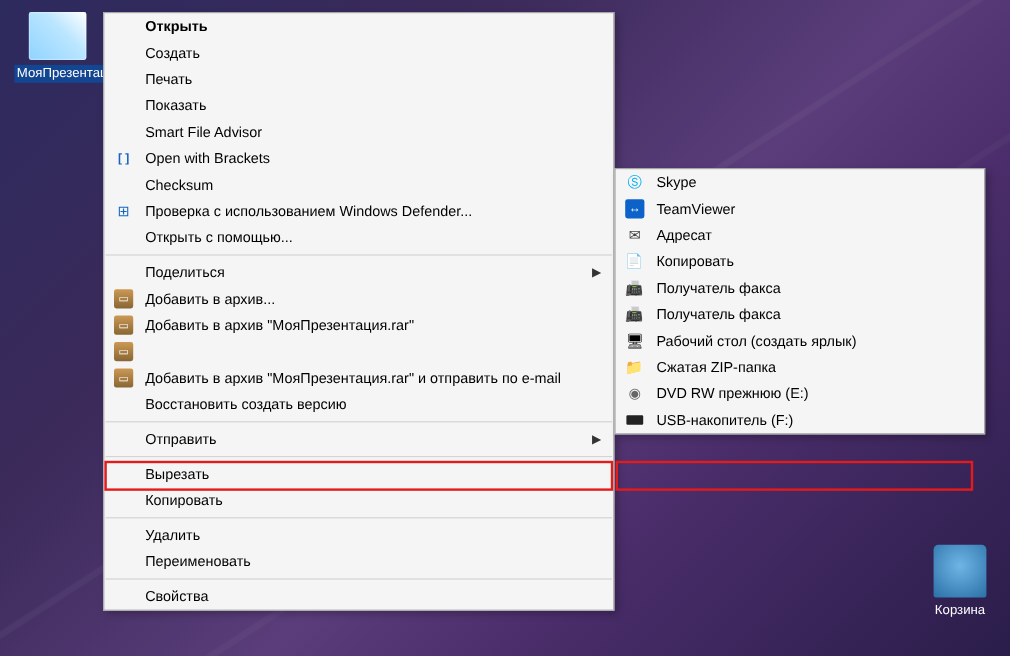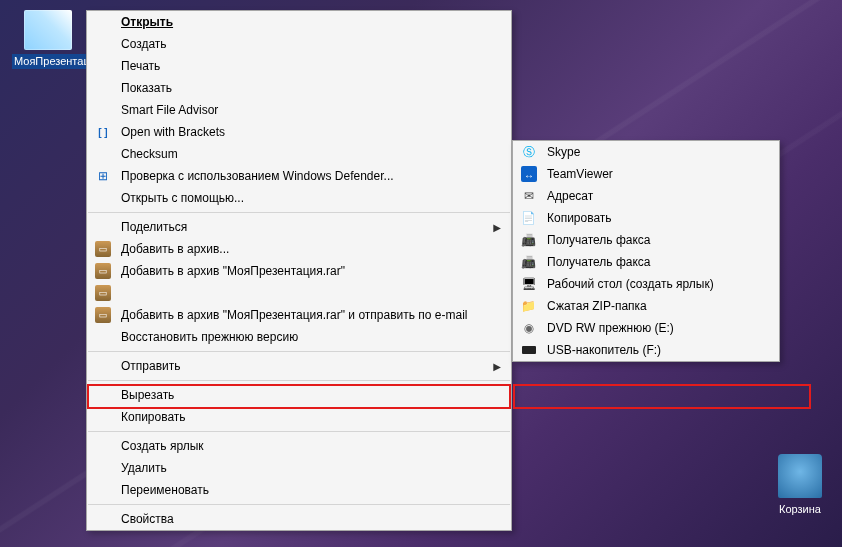--- a/index.html
+++ b/index.html
@@ -22,26 +22,26 @@
   .desktop-icon { position:absolute; width:72px; text-align:center; color:#fff; font-size:11px; line-height:1.15; }
   .desktop-icon .thumb { width:48px; height:40px; margin:0 auto 4px; border-radius:2px; }
   .desktop-icon .label { display:inline-block; background:rgba(0,90,180,.6); padding:1px 2px; }
   .icon-pptx { left:12px; top:10px; }
   .icon-pptx .thumb { background:linear-gradient(45deg,#8fd3ff,#bce6ff 60%,#fff); box-shadow:0 0 0 1px rgba(255,255,255,.3) inset; }
   .icon-bin { right:6px; bottom:30px; }
   .icon-bin .thumb { background:radial-gradient(circle at 50% 40%, #6fb6e6, #2a6fa6); width:44px; height:44px; border-radius:4px 4px 2px 2px; }
   
   .menu { position:absolute; background:#f5f5f5; border:1px solid #a7a7a7; box-shadow:3px 3px 6px rgba(0,0,0,.25); min-width:200px; }
   .menu-main { left:86px; top:10px; width:426px; }
-  .menu-sub  { left:512px; top:140px; width:268px; }
+  .menu-sub  { left:512px; top:140px; width:309px; }
   .item { display:flex; align-items:center; height:22px; padding:0 30px 0 34px; position:relative; cursor:default; white-space:nowrap; color:#000; }
   .item .txt { flex:1; }
   .item .arrow { position:absolute; right:10px; font-size:10px; color:#333; }
   .item .ico { position:absolute; left:8px; width:16px; height:16px; display:flex; align-items:center; justify-content:center; font-size:12px; }
-  .bold { font-weight:600;text-decoration:underline; }
+  .bold { font-weight:600; }
   .sep { height:1px; background:#d4d4d4; margin:3px 1px; }
   
   .hl { position:absolute; border:2px solid #e31b1b; pointer-events:none; }
   .hl-main { left:87px; top:384px; width:424px; height:25px; }
   .hl-sub  { left:513px; top:384px; width:298px; height:25px; }
   
   .ic-bracket::before{content:"[ ]"; color:#1565c0; font-weight:bold; font-size:10px;}
   .ic-shield::before{content:"⊞"; color:#1565c0;}
   .ic-rar{background:linear-gradient(#c95,#863);border-radius:2px;}
   .ic-rar::before{content:"▭"; color:#fff;font-size:9px;}
@@ -113,38 +113,35 @@
       <span class="txt">Добавить в архив "МояПрезентация.rar"</span>
     </div>
   <div class="item">
       <span class="ico ic-rar"></span>
     </div>
   <div class="item">
       <span class="ico ic-rar"></span>
       <span class="txt">Добавить в архив "МояПрезентация.rar" и отправить по e-mail</span>
     </div>
   <div class="item">
-      <span class="txt">Восстановить прежнюю версию</span>
+      <span class="txt">Восстановить создать версию</span>
     </div>
   <div class="sep"></div>
   <div class="item">
       <span class="txt">Отправить</span>
       <span class="arrow">▶</span>
     </div>
   <div class="sep"></div>
   <div class="item">
       <span class="txt">Вырезать</span>
     </div>
   <div class="item">
       <span class="txt">Копировать</span>
     </div>
   <div class="sep"></div>
-  <div class="item">
-      <span class="txt">Создать ярлык</span>
-    </div>
   <div class="item">
       <span class="txt">Удалить</span>
     </div>
   <div class="item">
       <span class="txt">Переименовать</span>
     </div>
   <div class="sep"></div>
   <div class="item">
       <span class="txt">Свойства</span>
     </div>

